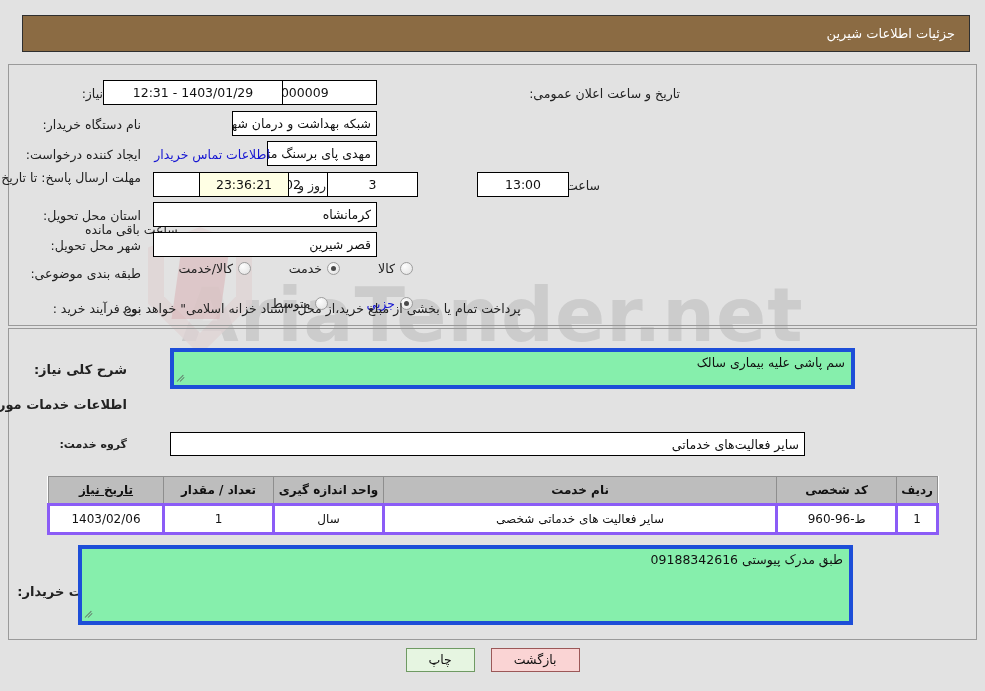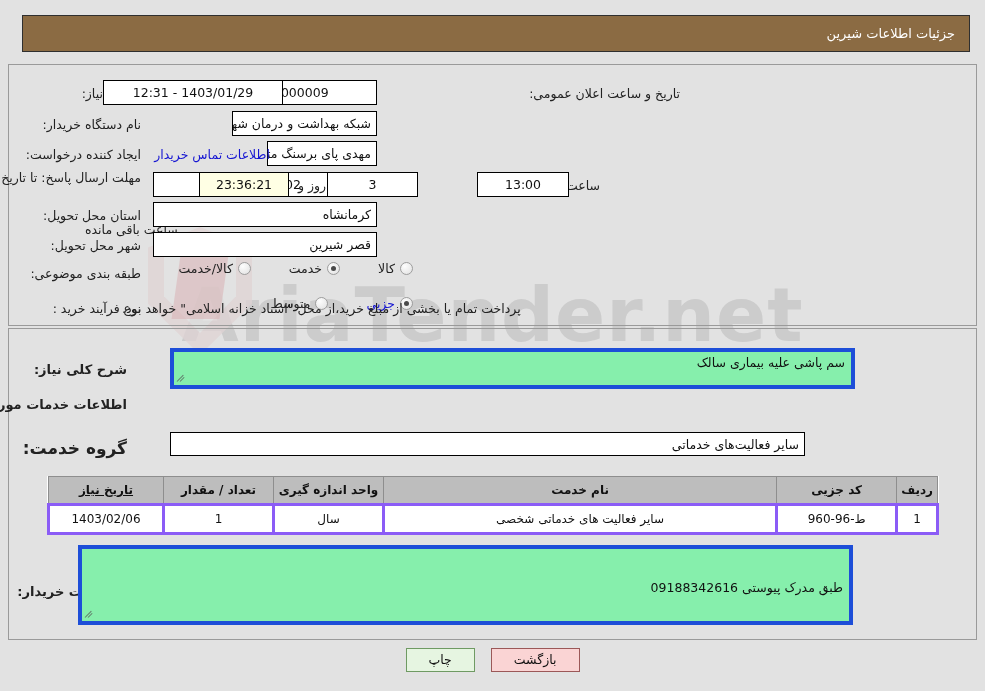--- a/index.html
+++ b/index.html
@@ -314,49 +314,49 @@
   <div class="panel" id="panel-mid"></div>
 
   <div class="lbl b" style="right:858px; top:362px; font-size:13px;">شرح کلی نیاز:</div>
   <div class="ta" style="right:null; left:170px; top:348px; width:685px; height:41px;">
     <div style="text-align:right;">سم پاشی علیه بیماری سالک</div>
     <span class="grip"></span>
   </div>
 
   <div class="lbl b" style="right:858px; top:397px; font-size:13px;">اطلاعات خدمات مورد نیاز</div>
 
-  <div class="lbl b" style="right:858px; top:438px; font-size:17px;">گروه خدمت:</div>
+  <div class="lbl b" style="right:858px; top:438px; font-size:11px;">گروه خدمت:</div>
   <div class="fld r" style="left:170px; top:432px; width:635px; height:24px;">سایر فعالیت‌های خدماتی</div>
 
   <table class="items">
     <thead>
       <tr>
         <th style="width:38px;">ردیف</th>
-        <th style="width:120px;">کد جزیی</th>
+        <th style="width:120px;">کد شخصی</th>
         <th>نام خدمت</th>
         <th style="width:110px;">واحد اندازه گیری</th>
         <th style="width:110px;">تعداد / مقدار</th>
         <th style="width:115px;text-decoration:underline;">تاریخ نیاز</th>
       </tr>
     </thead>
     <tbody>
       <tr>
         <td>1</td>
         <td>ط-96-960</td>
         <td>سایر فعالیت های خدماتی شخصی</td>
         <td>سال</td>
         <td>1</td>
         <td>1403/02/06</td>
       </tr>
     </tbody>
   </table>
 
   <div class="lbl b" style="right:858px; top:584px; font-size:13px;">توضیحات خریدار:</div>
   <div class="ta" style="left:78px; top:545px; width:775px; height:80px;">
-    <div style="text-align:right;margin-top:28px;">طبق مدرک پیوستی 09188342616</div>
+    <div style="text-align:right;">طبق مدرک پیوستی 09188342616</div>
     <span class="grip"></span>
   </div>
 
   <div class="btnbar">
     <button class="btn back">بازگشت</button>
     <button class="btn print">چاپ</button>
   </div>
 
 </div>
 

